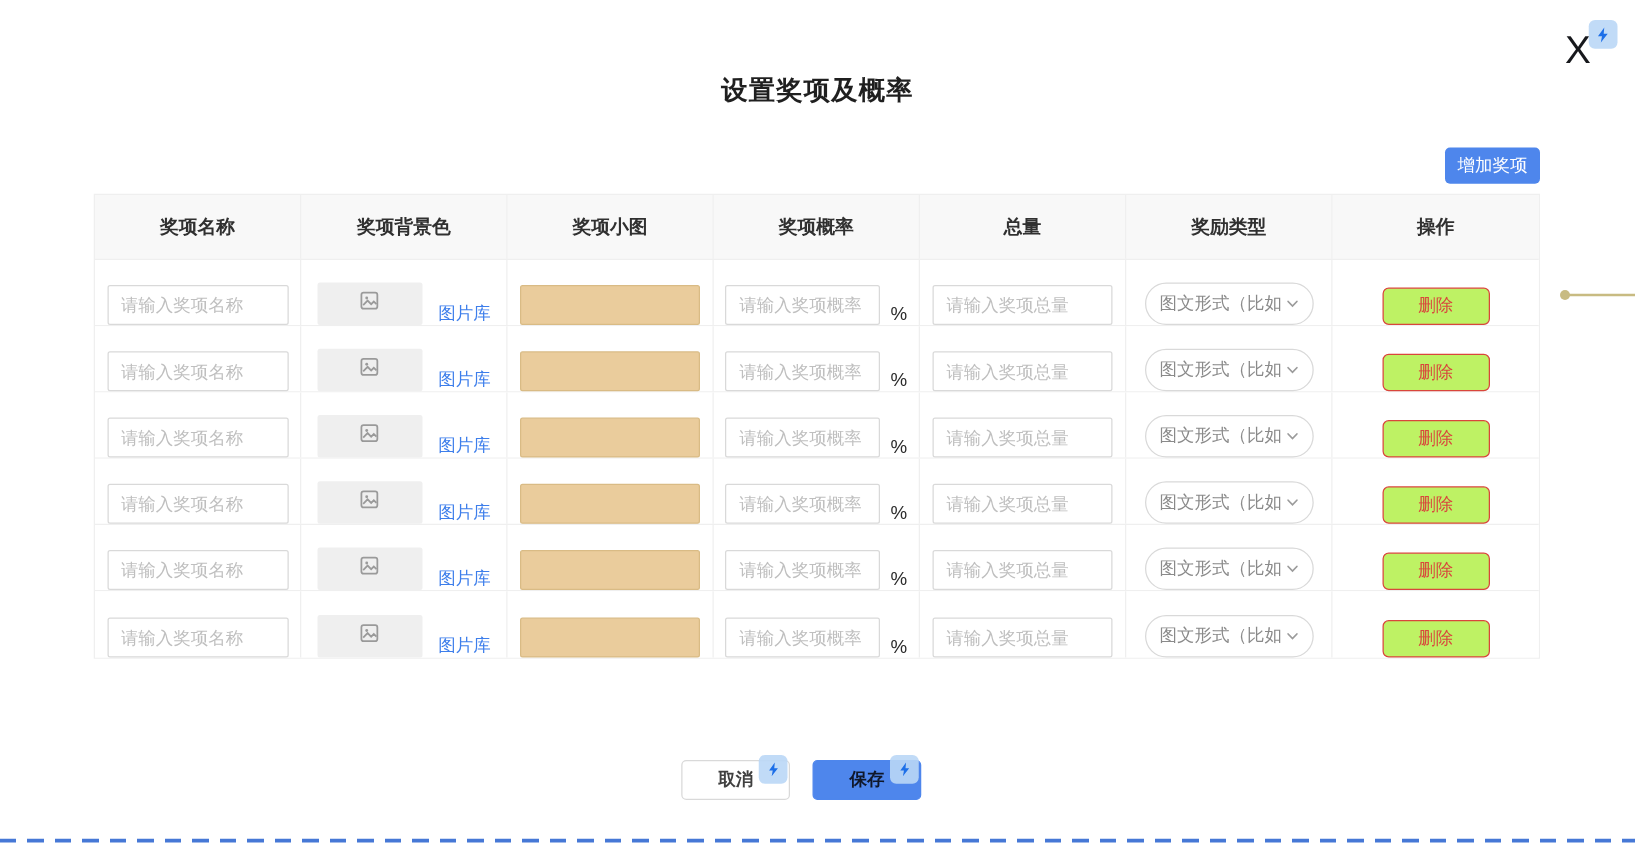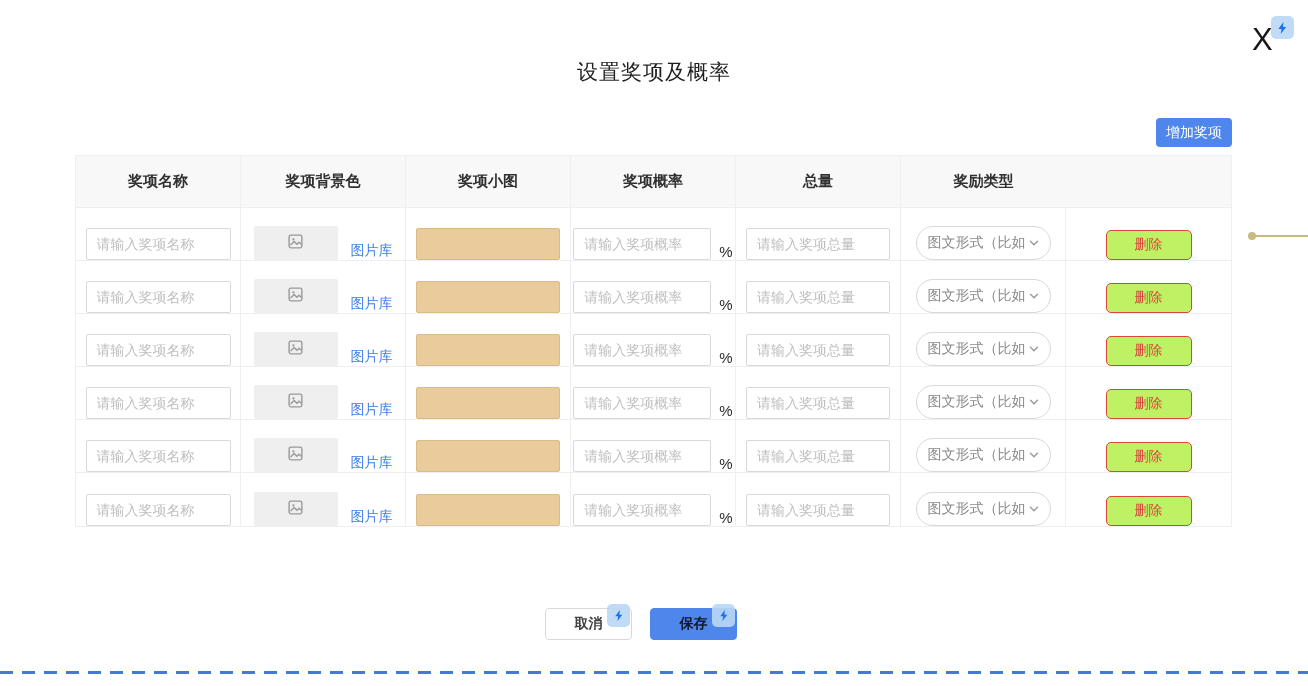--- a/index.html
+++ b/index.html
@@ -11,21 +11,21 @@
     overflow: hidden;
   }
   .stage { position: absolute; inset: 0; }
 
   
   .title {
     position: absolute;
     top: 58px; left: 0; right: 0;
     text-align: center;
     font-size: 21px;
-    font-weight: 400;
+    font-weight: 700;
     color: #1f1f1f;
     letter-spacing: 1px;
   }
 
   
   .add-btn {
     position: absolute;
     top: 118px; right: 76px;
     width: 76px; height: 29px;
     background: #4E86EC;
@@ -76,21 +76,21 @@
     border-radius: 2px;
     font-size: 14px;
     color: #333;
     padding: 0 10px;
     outline: none;
     font-family: inherit;
     background: #fff;
   }
   input.txt::placeholder { color: #BFBFBF; }
   .name-input { width: 145px; }
-  .prob-input { width: 138px; }
+  .prob-input { width: 124px; }
   .total-input { width: 144px; }
   .pct { font-size: 15px; color: #2b2b2b; margin-left: 8px; }
 
   .img-box {
     width: 84px; height: 34px;
     background: #EFEFEF;
     border-radius: 2px;
     display: flex; align-items: center; justify-content: center;
     cursor: pointer;
   }
@@ -230,20 +230,21 @@
   <button class="add-btn">增加奖项</button>
 
   <div class="table">
     <div class="thead">
       <div class="hcell">奖项名称</div>
       <div class="hcell">奖项背景色</div>
       <div class="hcell">奖项小图</div>
       <div class="hcell">奖项概率</div>
       <div class="hcell">总量</div>
       <div class="hcell">奖励类型</div>
+      <div class="hcell">操作</div>
     </div>
     <div class="tbody" id="tbody">
     <div class="trow">
       <div class="cell">
         <input class="txt name-input" type="text" placeholder="请输入奖项名称" style="">
       </div>
       <div class="cell">
         <span class="img-box">
           <span>
             <svg width="17" height="17" viewBox="0 0 24 24" fill="none" stroke="#9A9A9A" stroke-width="2">

